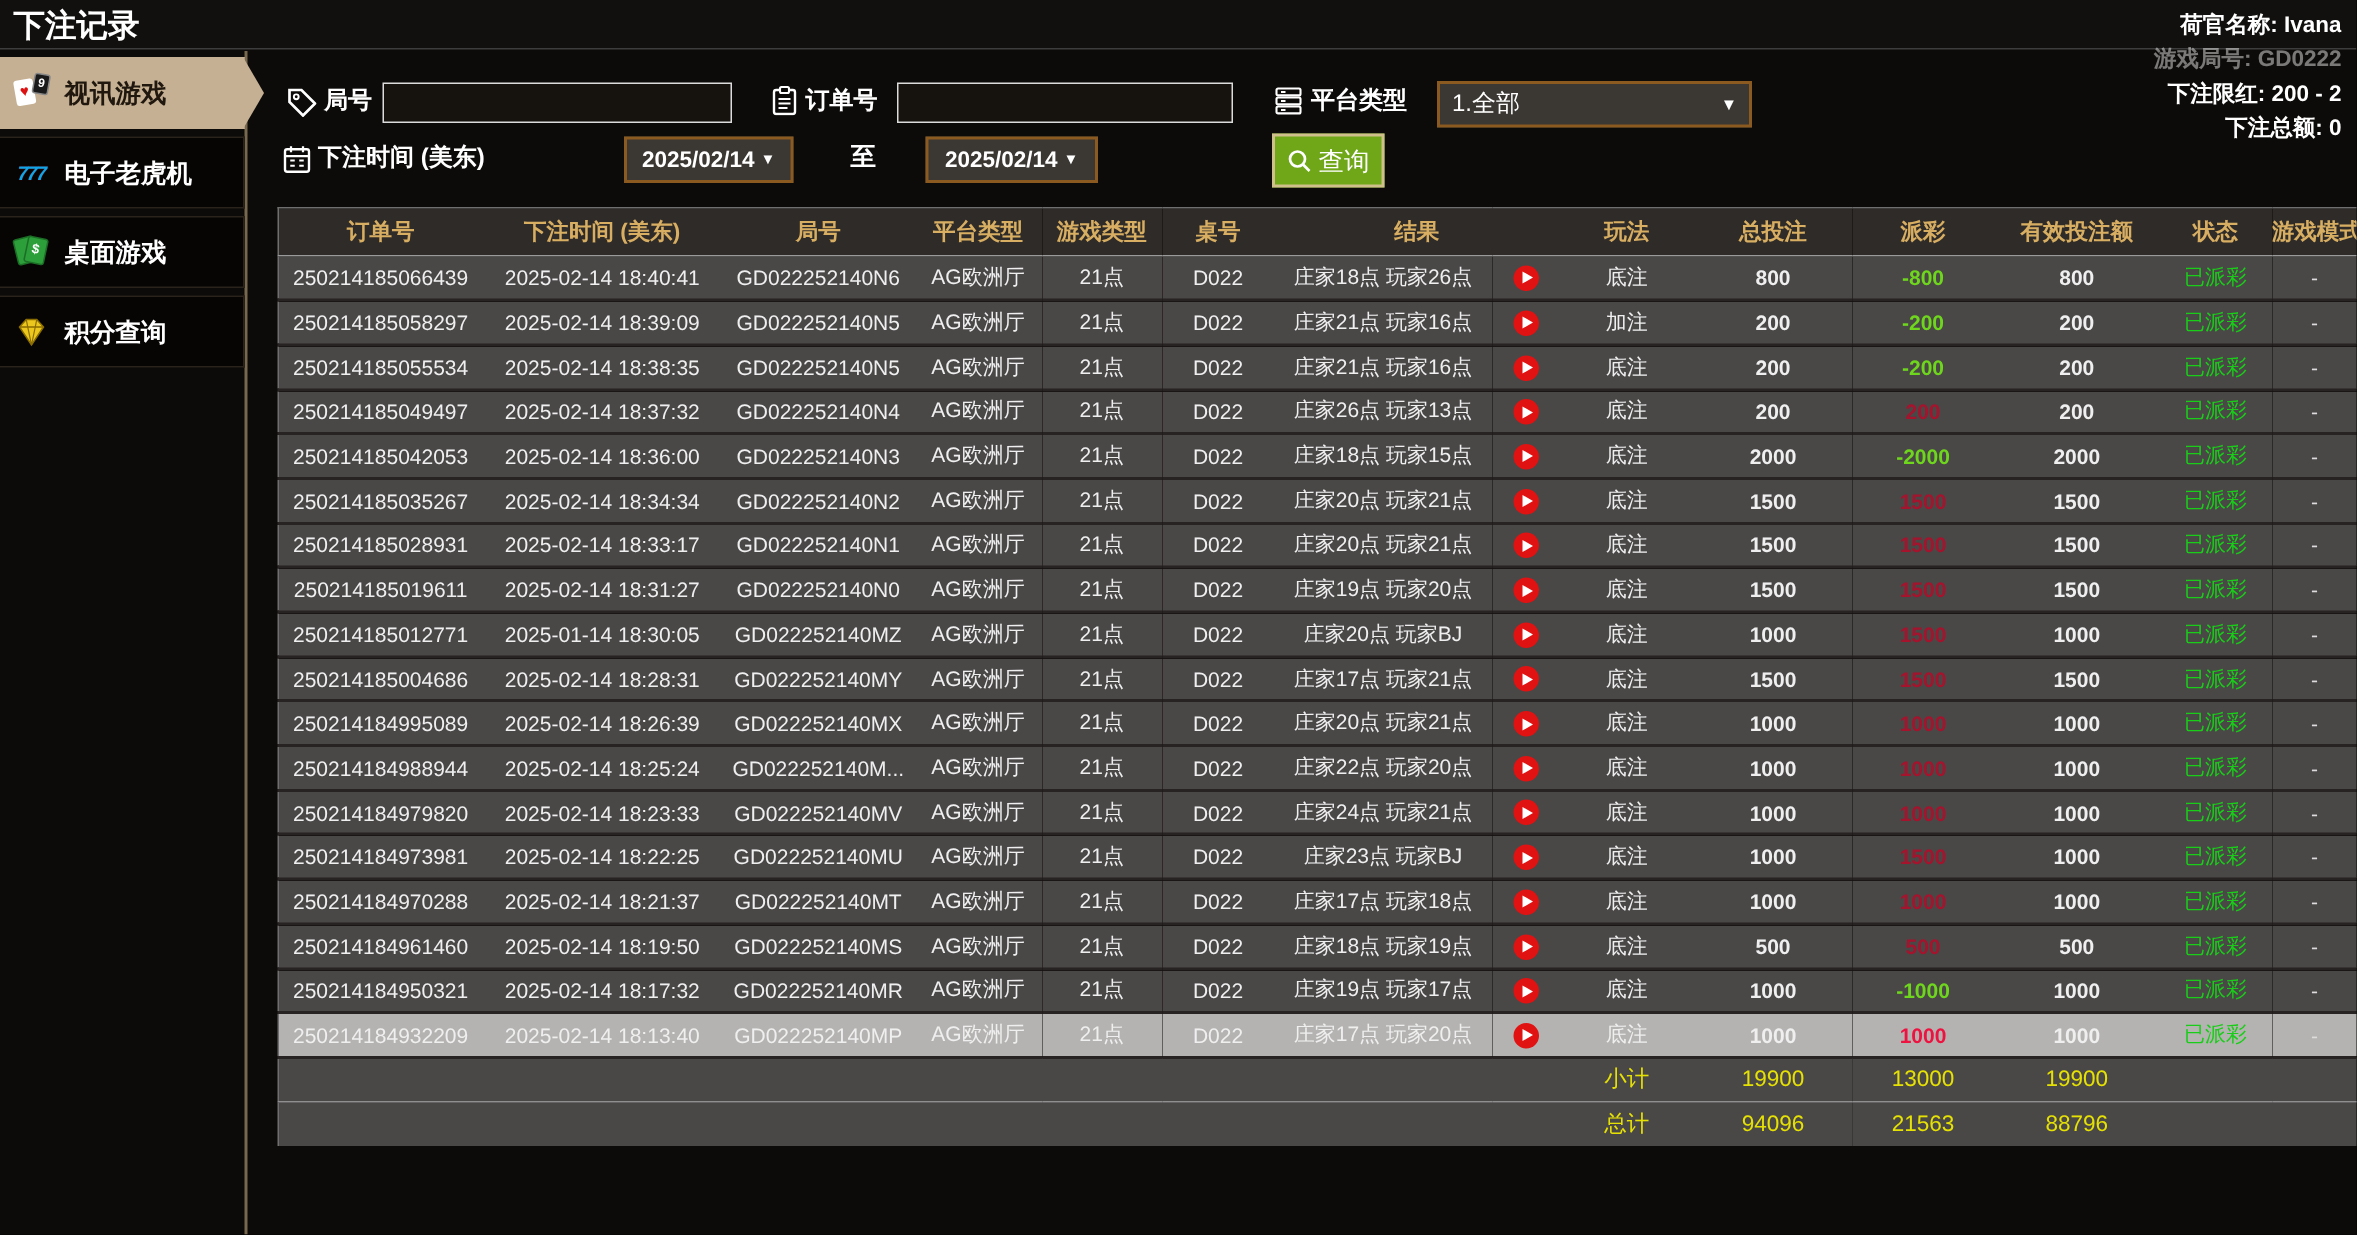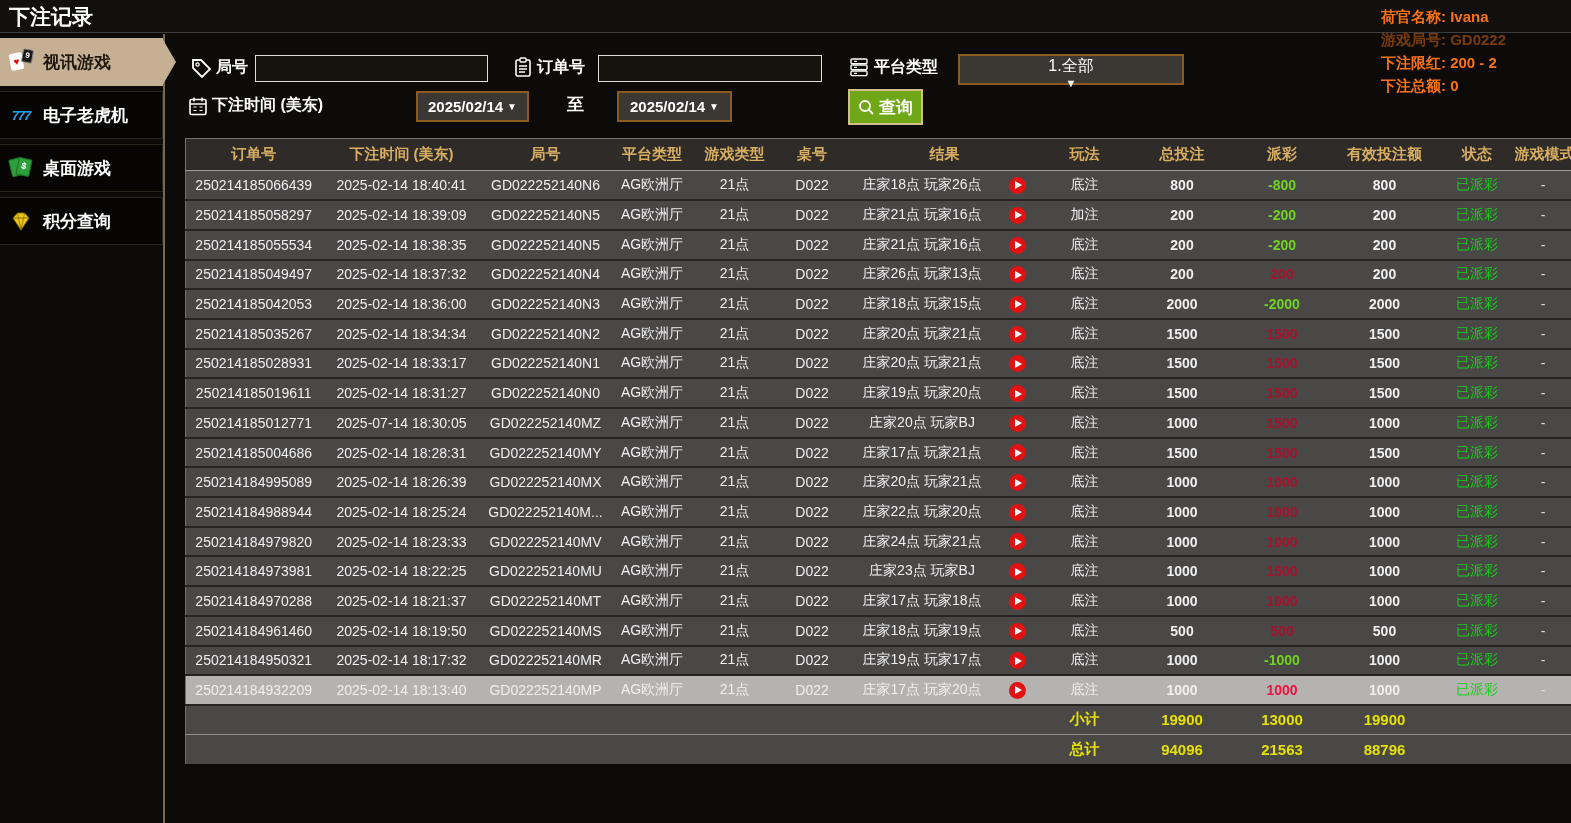--- a/index.html
+++ b/index.html
@@ -6,23 +6,23 @@
   body { background:#000; font-family:"Liberation Sans", sans-serif; }
   .screen { position:relative; width:1571px; height:823px; overflow:hidden;
             background:#0d0b09; color:#fff; }
 
   
   .titlebar { position:absolute; left:0; top:0; right:0; height:33px;
               background:#12100e; border-bottom:1px solid #3d3d3d;padding-left:22px; }
   .page-title { position:absolute; left:9px; top:3px; font-size:21px; font-weight:700; color:#fff; }
 
   
-  .bg-hints { position:absolute; top:5px; right:10px; width:180px; color:#f97316;
+  .bg-hints { position:absolute; top:5px; right:10px; width:180px; color:#ffffff;
               font-size:15px; font-weight:700; line-height:23px; white-space:nowrap;
-              overflow:hidden; pointer-events:none; }
+              overflow:hidden; pointer-events:none;text-align:right; }
   .bg-hints div:nth-child(2){ opacity:.45; }
 
   
   .sidebar { position:absolute; left:0; top:34px; bottom:0; width:165px; }
   .side-line { position:absolute; left:163px; top:34px; bottom:0; width:2px; background:#77684e; }
   .side-item { position:relative; height:48px; margin-bottom:5px; width:163px;
                background:#060504; border:1px solid #29231b; border-left:none;
                display:flex; align-items:center; gap:9px; padding-left:8px;
                color:#fff; font-size:17px; font-weight:700; cursor:pointer; }
   .side-item:first-child { margin-top:4px; }
@@ -57,21 +57,21 @@
   .fselect { position:absolute; height:31px; background:#3b3733; border:2px solid #8a5a20;
              color:#fff; font-size:16px; padding:0 8px; display:flex; align-items:center;
              justify-content:space-between; cursor:pointer; }
   .fselect .caret { font-size:11px; color:#fff; }
   .datebox { position:absolute; height:31px; background:#3b3733; border:2px solid #8a5a20;
              color:#fff; font-size:15px; font-weight:700; display:flex; align-items:center;
              justify-content:center; gap:4px; cursor:pointer; }
   .datebox .caret { font-size:10px; }
   .to-label { position:absolute; font-size:17px; font-weight:700; }
   .search-btn { position:absolute; height:35px; background:#6fa719; border:2px solid #cfc08b;
-                color:#fff; font-size:17px; font-weight:700; display:flex; align-items:center;
+                color:#fff; font-size:17px; font-weight:400; display:flex; align-items:center;
                 gap:4px; padding:16px 8px; cursor:pointer; }
 
   
   table.records { position:absolute; left:0; top:104px; width:1386px; table-layout:fixed;
                   border-collapse:collapse; font-size:14px; color:#efefef;
                   border-top:1px solid #6f6f6f; border-left:1px solid #6f6f6f; }
   .records thead th { height:32px; background:#2e2b28; color:#d8ae62; font-size:15px;
                       font-weight:700; border-bottom:1px solid #9a9a9a; white-space:nowrap;
                       overflow:hidden; }
   .records tbody td { height:29.7px; background:#4a4747; text-align:center; white-space:nowrap;
@@ -82,21 +82,21 @@
   .records td.pos { color:#a5132d; font-weight:700; }
   .records td.neg { color:#6ed61d; font-weight:700; }
   .records td.status { color:#19cd19; }
   .records td.mode { color:#dcdcdc; }
   .play-btn { display:inline-block; width:17px; height:17px; background:#e01212;
               border-radius:50%; position:relative; cursor:pointer; vertical-align:middle; }
   .play-btn::after { content:""; position:absolute; left:6px; top:4.5px;
               border-left:7px solid #fff; border-top:4px solid transparent;
               border-bottom:4px solid transparent; }
   .records tfoot td { height:29.7px; background:#4a4747; text-align:center;
-                      border-top:1px solid #8f8f8f; color:#e5e104; font-weight:700; font-size:15px; }
+                      border-top:1px solid #8f8f8f; color:#e5e104; font-weight:400; font-size:15px; }
 </style>
 </head>
 <body>
 
 <div class="screen">
 
   <div class="titlebar">
     <div class="page-title">下注记录</div>
   </div>
 
@@ -159,21 +159,21 @@
     <div class="flabel" style="left:352px; top:23px;">订单号</div>
     <input class="tinput" style="left: 413px; top: 21px; width: 224px;" value="">
 
     <svg class="ficon" style="left:664px; top:23px;" viewBox="0 0 20 20">
       <rect x="2" y="2" width="16" height="4.6" rx="1" fill="none" stroke="#fff" stroke-width="1.4"></rect>
       <rect x="2" y="8" width="16" height="4.6" rx="1" fill="none" stroke="#fff" stroke-width="1.4"></rect>
       <rect x="2" y="14" width="16" height="4.6" rx="1" fill="none" stroke="#fff" stroke-width="1.4"></rect>
       <path d="M5 4.3 h3 M5 10.3 h3 M5 16.3 h3" stroke="#fff" stroke-width="1.3"></path>
     </svg>
     <div class="flabel" style="left:689px; top:23px;">平台类型</div>
-    <div class="fselect" style="left:773px; top:20px; width:226px;flex-direction:column;">
+    <div class="fselect" style="left:773px; top:20px; width:210px;">
       <span>1.全部</span>
       <span class="caret">▼</span>
     </div>
 
     <svg class="ficon" style="left:3px; top:62px;" viewBox="0 0 20 20">
       <rect x="2" y="3.5" width="16" height="15" rx="1.5" fill="none" stroke="#fff" stroke-width="1.6"></rect>
       <path d="M6 1.5 v4 M14 1.5 v4 M2 8 h16" stroke="#fff" stroke-width="1.5"></path>
       <path d="M5.5 11 h3 M11.5 11 h3 M5.5 14.5 h3 M11.5 14.5 h3" stroke="#fff" stroke-width="1.2"></path>
     </svg>
     <div class="flabel" style="left:27px; top:61px;">下注时间 (美东)</div>
@@ -352,21 +352,21 @@
             <td><span class="play-btn"></span></td>
             <td>底注</td>
             <td class="num">1500</td>
             <td class="num pos">1500</td>
             <td class="num">1500</td>
             <td class="status">已派彩</td>
             <td class="mode">-</td>
           </tr>
           <tr>
             <td>250214185012771</td>
-            <td>2025-07-14 18:30:05</td>
+            <td>2025-01-14 18:30:05</td>
             <td>GD022252140MZ</td>
             <td>AG欧洲厅</td>
             <td>21点</td>
             <td>D022</td>
             <td>庄家20点 玩家BJ</td>
             <td><span class="play-btn"></span></td>
             <td>底注</td>
             <td class="num">1000</td>
             <td class="num pos">1500</td>
             <td class="num">1000</td>

